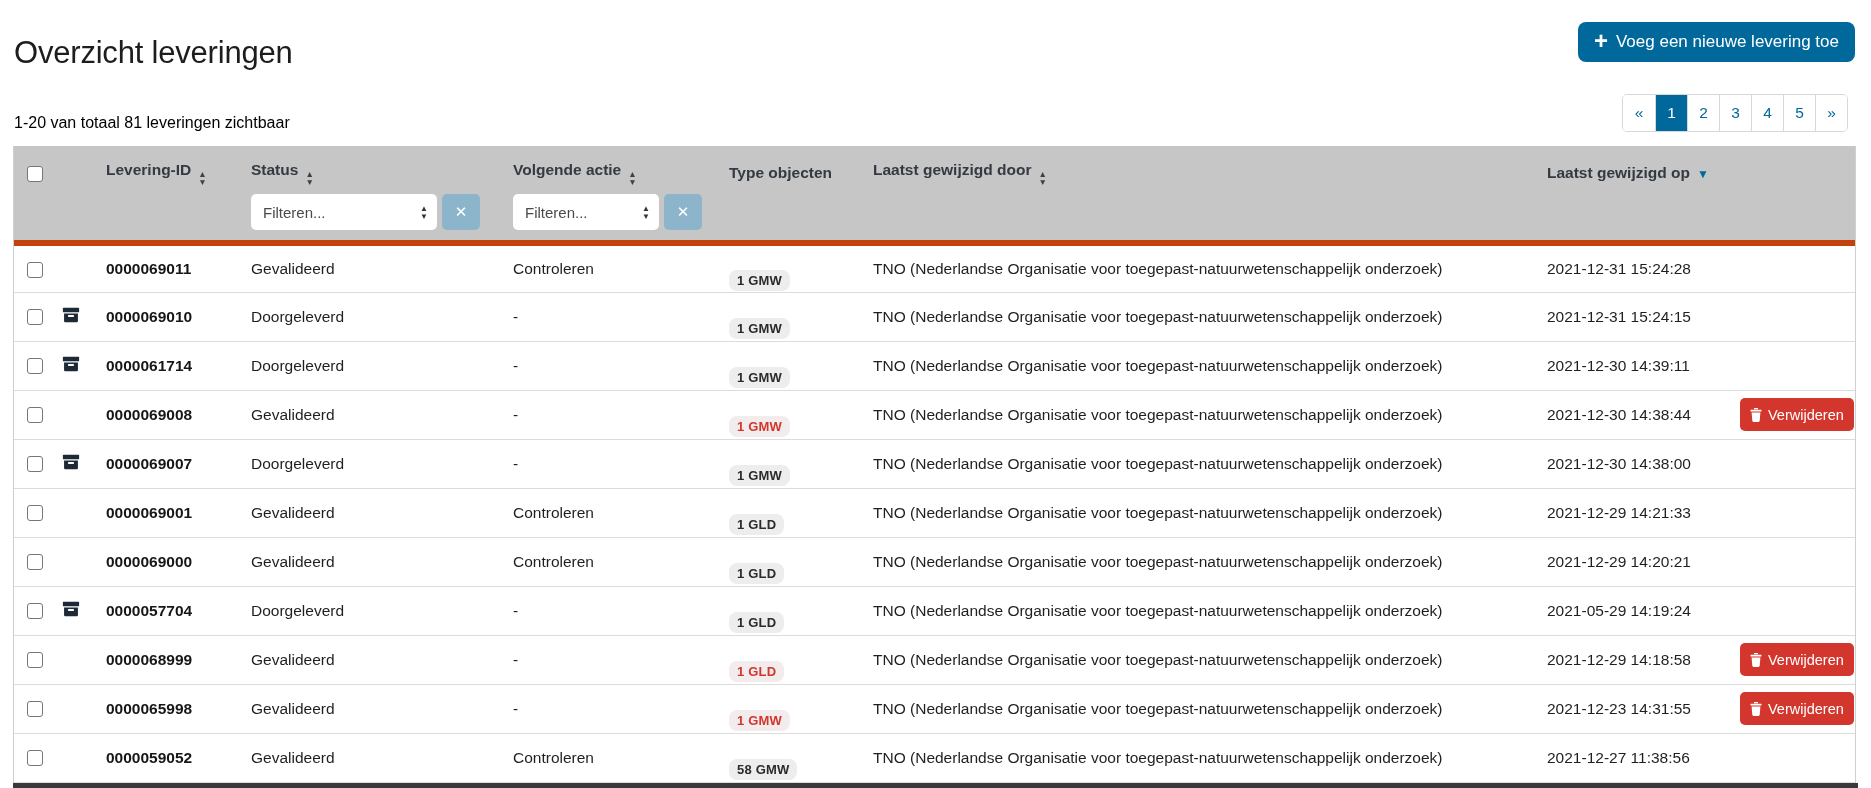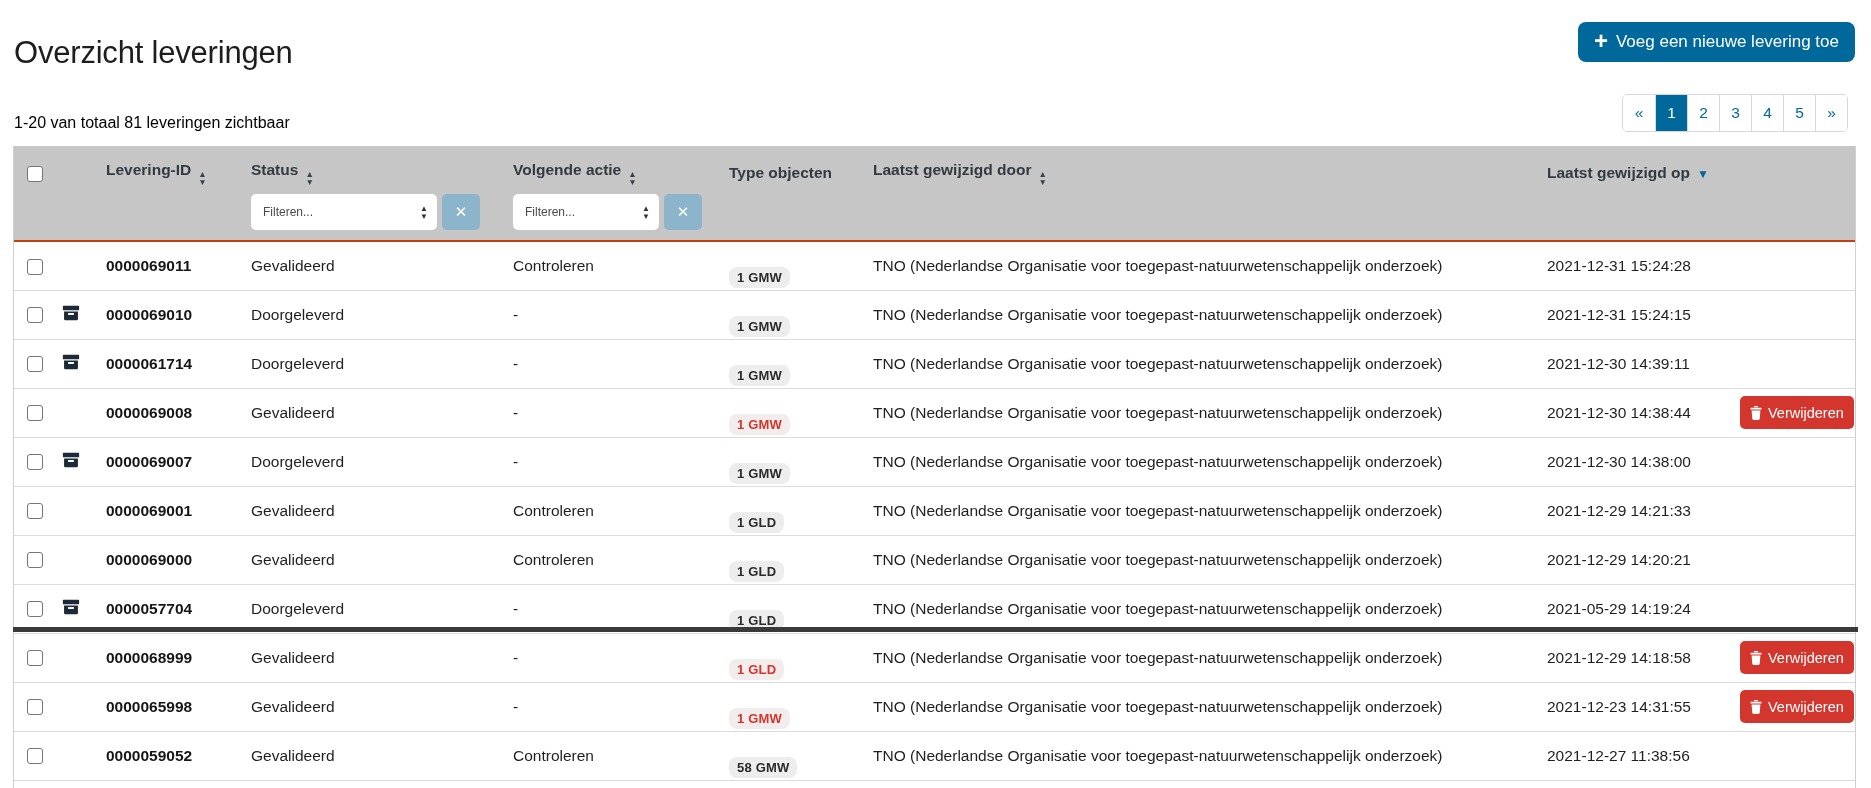--- a/index.html
+++ b/index.html
@@ -8,21 +8,21 @@
     --header-bg:#c6c6c6;
     --clear-bg:#8cb4ca;
     --row-border:#dcdcdc;
   }
   *{box-sizing:border-box;}
   html,body{margin:0;padding:0;}
   body{
     width:1871px;height:788px;overflow:hidden;background:#fff;
     font-family:"Liberation Sans","DejaVu Sans",sans-serif;color:#222;
   }
-  .page{position:relative;width:1871px;height:632px;}
+  .page{position:relative;width:1871px;height:788px;}
 
   
   .title{position:absolute;left:14px;top:14px;font-size:31px;font-weight:400;color:#1d1d1d;letter-spacing:-0.2px;}
   .summary{position:absolute;left:14px;top:114px;font-size:16px;color:#000000;}
 
   .add-btn{
     position:absolute;top:22px;right:16px;height:40px;
     display:inline-flex;align-items:center;gap:8px;padding:0 16px;
     background:var(--accent);color:#fff;border:none;border-radius:8px;
     font-size:17px;font-family:inherit;cursor:pointer;
@@ -43,32 +43,32 @@
 
   
   .tbl-wrap{position:absolute;left:13px;top:146px;width:1843px;height:642px;overflow:hidden;
     border-left:1px solid #cfcfcf;border-right:1px solid #cfcfcf;}
   table{border-collapse:collapse;table-layout:fixed;width:1843px;}
   thead{background:var(--header-bg);}
   thead th{font-size:15.5px;font-weight:700;color:#333a42;text-align:left;vertical-align:middle;}
   tr.labels th{height:48px;padding:6px 0 0 12px;}
   tr.labels th.c-check{padding-left:0;text-align:center;}
   tr.filters th{height:46px;padding:0 0 10px 12px;vertical-align:top;}
-  thead{border-bottom:2px solid #c2410c;}
+  thead{border-bottom:6px solid #c2410c;}
 
   .sort{display:inline-flex;flex-direction:column;margin-left:7px;vertical-align:-2px;}
   .sort i{font-style:normal;font-size:8.5px;line-height:8px;color:#39424b;}
   .sort-active{color:var(--accent);font-size:12px;margin-left:7px;font-style:normal;}
 
   .filter-box{display:flex;align-items:flex-start;}
   .sel-wrap{position:relative;}
   select.sel{
     appearance:none;-webkit-appearance:none;-moz-appearance:none;
     border:none;border-radius:5px;height:36px;background:#fff;
-    padding:0 28px 0 12px;font-size:12px;color:#4a4a4a;font-family:inherit;width:100%;
+    padding:0 28px 0 12px;font-size:15px;color:#4a4a4a;font-family:inherit;width:100%;
   }
   .sel-wrap.w-status{width:186px;}
   .sel-wrap.w-actie{width:146px;}
   .sel-glyph{position:absolute;right:9px;top:50%;transform:translateY(-50%);
     display:flex;flex-direction:column;pointer-events:none;}
   .sel-glyph i{font-style:normal;font-size:8px;line-height:7.5px;color:#333;}
   .clear-btn{
     width:38px;height:36px;margin-left:5px;border:none;border-radius:5px;
     background:var(--clear-bg);color:#fff;font-size:15px;font-weight:700;cursor:pointer;
     font-family:inherit;line-height:36px;padding:0;

